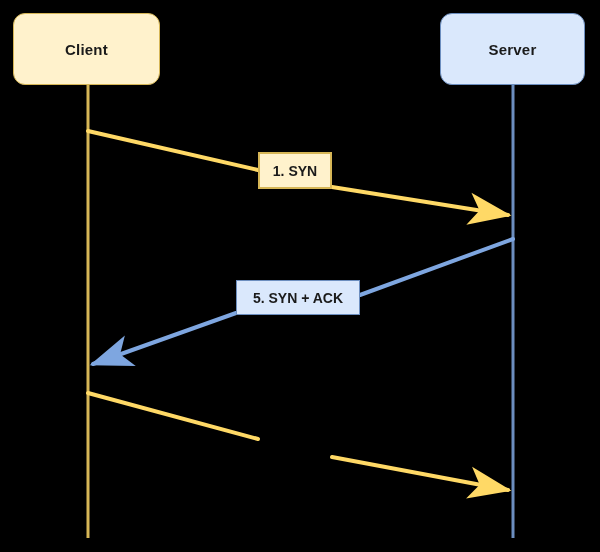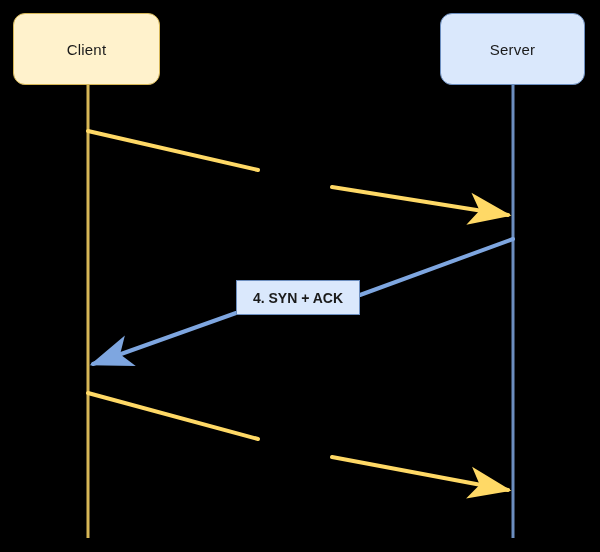--- a/index.html
+++ b/index.html
@@ -23,21 +23,21 @@
     height: 552px;
   }
   .actor-box {
     position: absolute;
     box-sizing: border-box;
     display: flex;
     align-items: center;
     justify-content: center;
     border-radius: 12px;
     font-size: 15px;
-    font-weight: normal;
+    font-weight: bold;
     color: #1a1a1a;
     letter-spacing: 0.2px;
   }
   #actor-client {
     left: 13px;
     top: 13px;
     width: 147px;
     height: 72px;
     background: #fff2cc;
     border: 1px solid #d6b656;
@@ -102,19 +102,22 @@
   </svg>
 
   <div class="actor-box" id="actor-client">
     <span>Client</span>
   </div>
 
   <div class="actor-box" id="actor-server">
     <span>Server</span>
   </div>
 
+  <div class="msg-label yellow" id="label-syn">
+    <span>1. SYN</span>
+  </div>
 
   <div class="msg-label blue" id="label-synack">
-    <span>4. SYN + ACK</span>
+    <span>5. SYN + ACK</span>
   </div>
 
 
 </div>
 
 </body></html>

